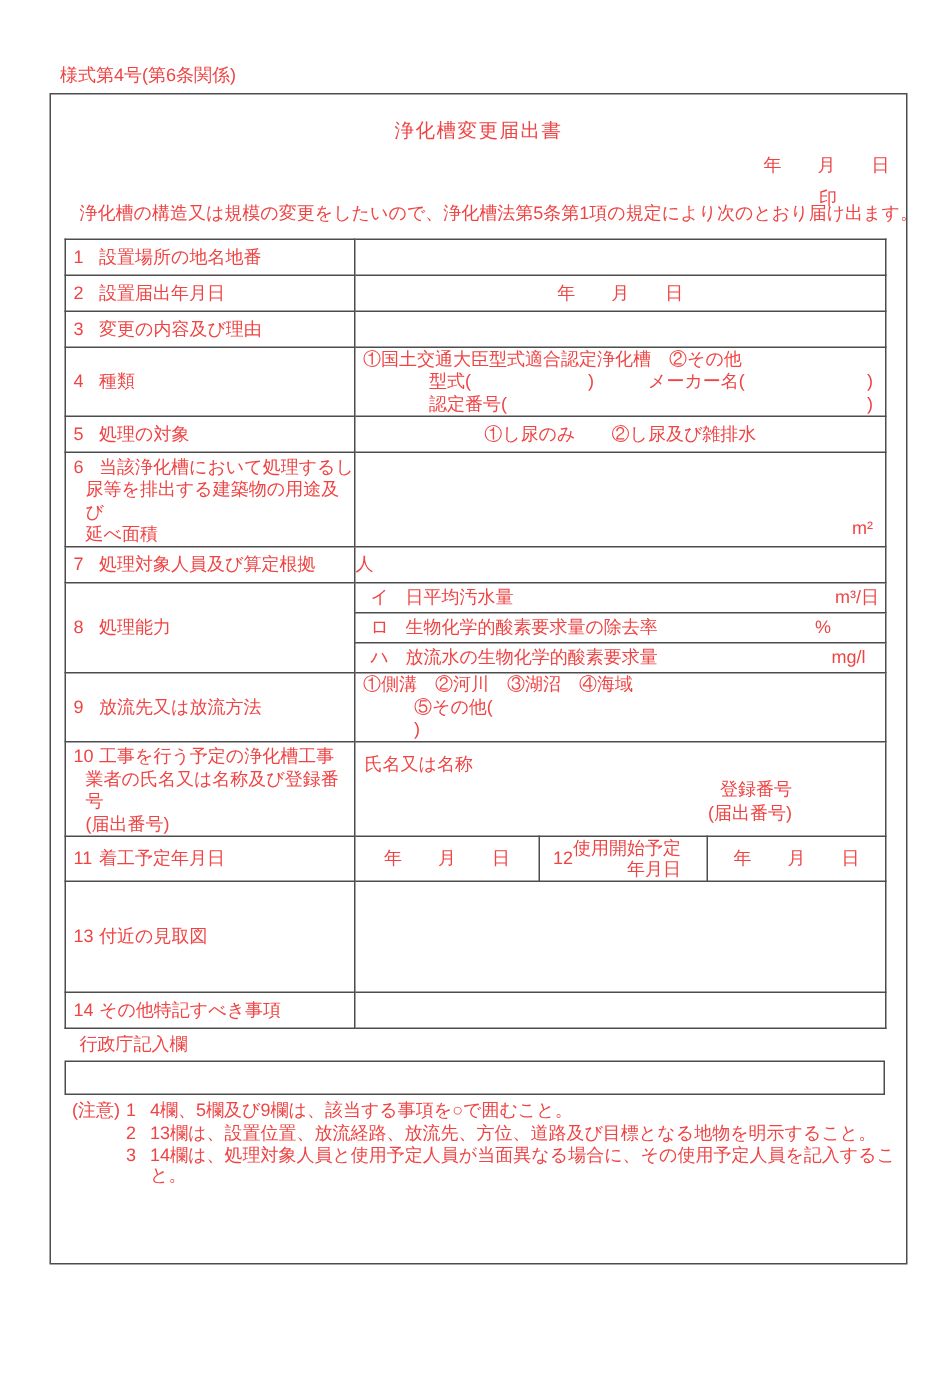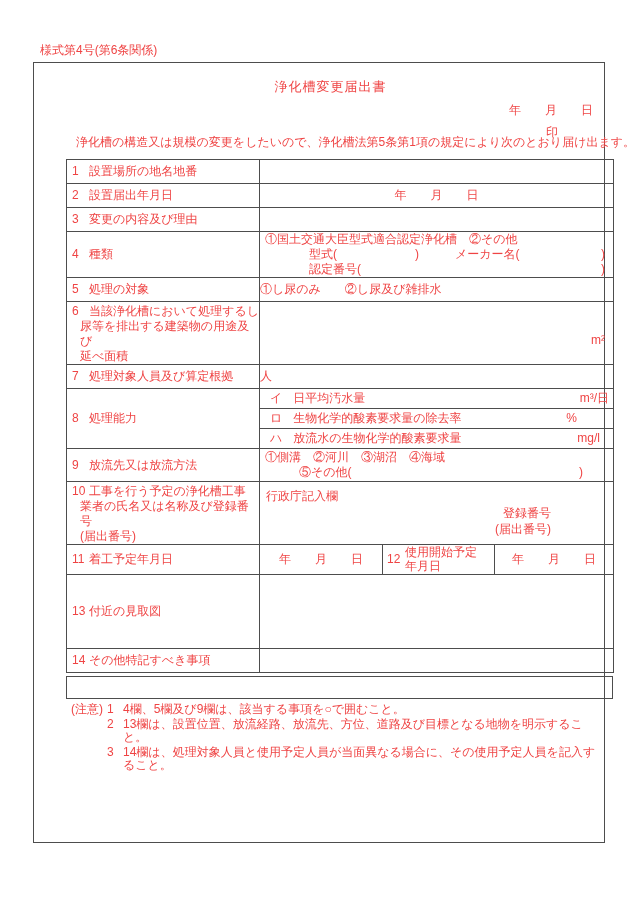--- a/index.html
+++ b/index.html
@@ -13,21 +13,20 @@
     font-size: 12px;
     line-height: 1.35;
     overflow: hidden;
   }
   .form-code { position: absolute; left: 40px; top: 42px; }
   .outer-box {
     position: absolute; left: 33px; top: 62px;
     width: 572px; height: 781px;
     border: 1px solid #4d4d4d;
     background: #fff;
-    padding-left: 23px;
   }
   .title { text-align: center; margin-top: 15px; font-size: 13px; letter-spacing: 1px; }
   .date-line { text-align: right; padding-right: 11px; margin-top: 6px; }
   .addressee-row { margin-left: 82px; margin-top: 8px; }
   .honorific { margin-left: 117px; }
   .applicant { margin-left: 152px; margin-top: 4px; line-height: 21px; }
   .name-line { position: relative; }
   .seal { position: absolute; right: 46px; top: 0; }
   .declaration { margin-left: 19px; margin-top: 16px; white-space: nowrap; }
 
@@ -37,43 +36,43 @@
   tr.h24 { height: 24px; } tr.h46 { height: 46px; } tr.h48 { height: 48px; }
   tr.h20 { height: 20px; } tr.h33 { height: 33px; } tr.h45 { height: 45px; }
   tr.h30 { height: 30px; } tr.h74 { height: 74px; }
 
   .lab { display: flex; padding-left: 5px; align-items: baseline; }
   .lab .num { width: 17px; flex: none; }
   .vtop .lab { padding-top: 2px; }
   .lab-cont { padding-left: 13px; line-height: 15px; }
   .mlab .lab { line-height: 15px; padding-top: 2px; }
 
-  .val-pad { padding-left: 5px; }
+  .val-pad { padding-left: 5px; text-align: center; }
   .date { text-align: center; }
   .person { padding-left: 40px; }
 
   .r4v { line-height: 15px; padding-top: 1px; }
   .flexline { display: flex; align-items: baseline; padding-left: 15px; padding-right: 8px; margin-left: 34px; }
   .fl1 { padding-left: 5px; }
   .blank-78 { width: 78px; flex: none; }
   .gap-36 { width: 36px; flex: none; }
   .grow { flex: 1; }
-  .r9line2 { padding-right: 30px; }
+  .r9line2 { padding-right: 30px; flex-direction: column; }
 
   .unit-cell { position: relative; }
-  .unit-br { position: absolute; right: 8px; bottom: 16px; margin-top: 36px; }
+  .unit-br { position: absolute; right: 8px; bottom: 4px; margin-top: 36px; }
 
   .sub { display: flex; align-items: baseline; padding-left: 10px; padding-right: 4px; }
   .sub .kana { margin-right: 11px; }
   .u-a { margin-right: 0; } .u-b { margin-right: 32px; } .u-c { margin-right: 9px; }
 
   .r10v { padding-top: 2px; line-height: 16px; }
   .v-name { padding-left: 6px; }
   .v-reg { text-align: right; padding-right: 62px; margin-top: 1px; }
-  .r12flex { display: flex; padding-left: 4px; align-items: center; }
+  .r12flex { display: flex; padding-left: 4px; align-items: center; text-align: right; }
   .r12flex .num { width: 18px; flex: none; }
   .two-line { line-height: 14px; }
 
   .admin-label { margin-left: 19px; margin-top: 2px; }
   .admin-box { margin-left: 9px; margin-top: 3px; width: 547px; height: 23px; border: 1px solid #4d4d4d; }
 
   .notes { display: flex; margin-left: 14px; margin-top: 4px; line-height: 13px; padding-right: 2px; }
   .notes-heading { flex: none; margin-right: 4px; }
   .note-item { display: flex; margin-bottom: 2px; }
   .note-item .nnum { width: 13px; flex: none; margin-right: 3px; }
@@ -263,21 +262,21 @@
       <tr class="h45">
         <td class="vtop mlab">
           <div class="lab">
                 <span class="num">10</span>
                 <span>工事を行う予定の浄化槽工事</span>
               </div>
           <div class="lab-cont">業者の氏名又は名称及び登録番号</div>
           <div class="lab-cont">(届出番号)</div>
         </td>
         <td colspan="3" class="vtop r10v">
-          <div class="v-name">行政庁記入欄</div>
+          <div class="v-name">氏名又は名称</div>
           <div class="v-reg">
             <div>登録番号</div>
             <div>(届出番号)</div>
           </div>
         </td>
       </tr>
 
       <tr class="h30">
         <td>
           <div class="lab">
@@ -317,20 +316,21 @@
           <div class="lab">
                 <span class="num">14</span>
                 <span>その他特記すべき事項</span>
               </div>
         </td>
         <td colspan="3"></td>
       </tr>
     </tbody>
       </table>
 
+    <div class="admin-label">行政庁記入欄</div>
     <div class="admin-box"></div>
 
     <div class="notes">
       <div class="notes-heading">(注意)</div>
       <div>
         <div class="note-item">
           <span class="nnum">1</span>
           <span class="note-text">4欄、5欄及び9欄は、該当する事項を○で囲むこと。</span>
         </div>
         <div class="note-item">

